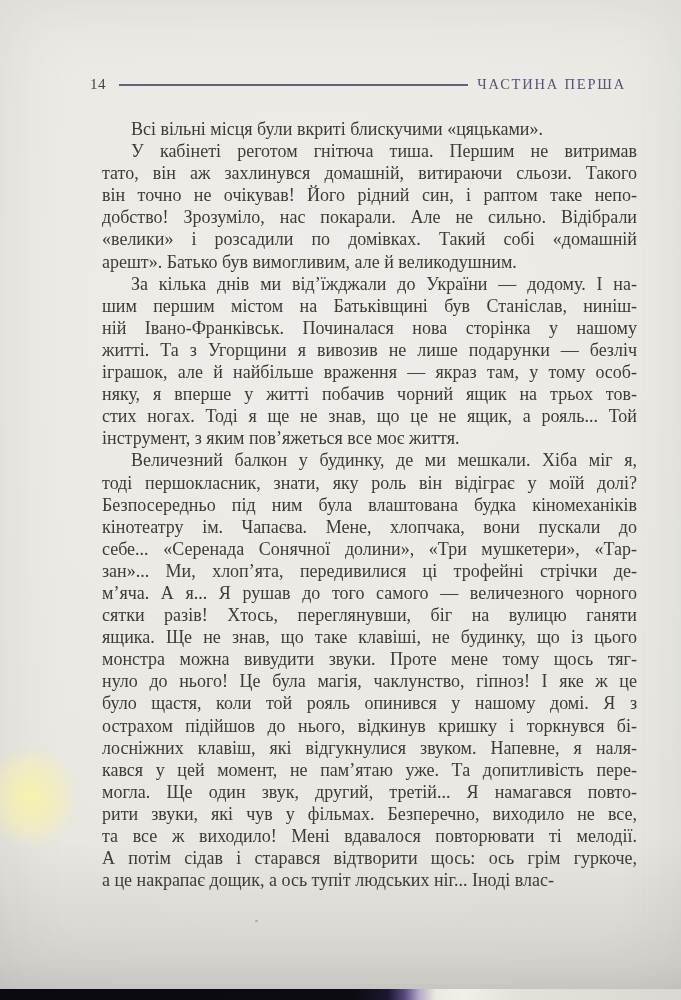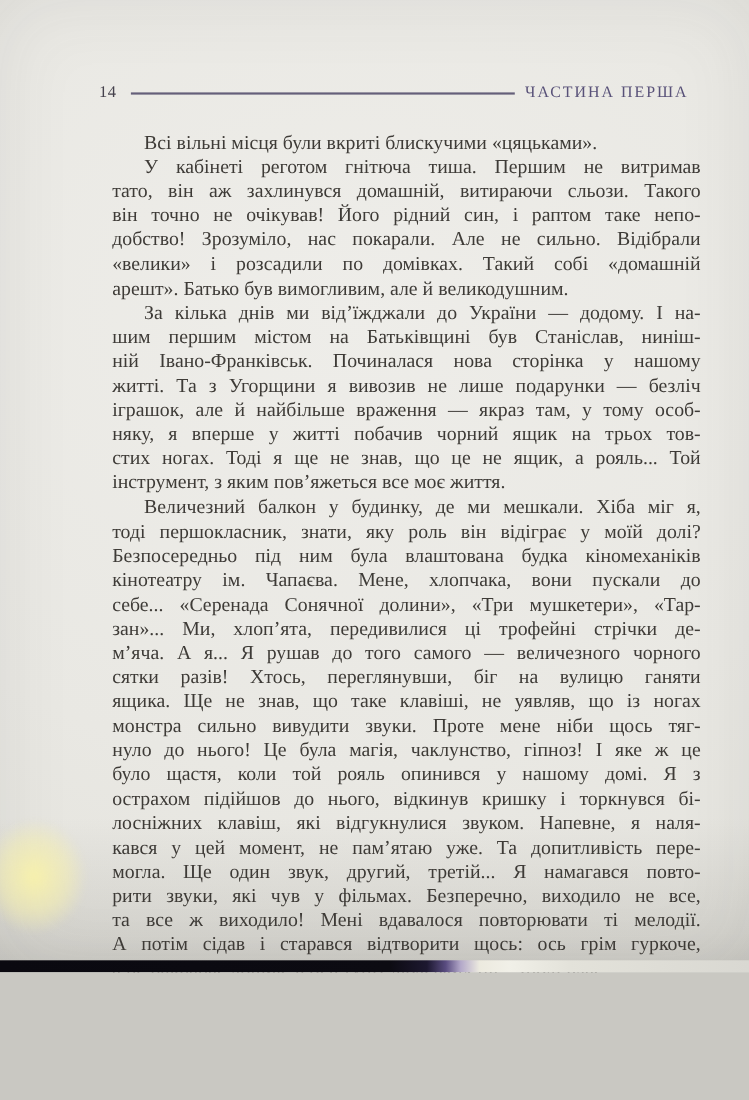--- a/index.html
+++ b/index.html
@@ -5,21 +5,21 @@
   :root{
     --header-accent:#585178;
     --rule:#4e4766;
     --page-number:#45414c;
     --body-text:#3e3b37;
     --paper:#e9e8e3;
   }
   html,body{margin:0;padding:0;background:#c9c8c2;}
   .photo{
     position:relative;
-    width:681px;height:884px;
+    width:681px;height:1000px;
     overflow:hidden;
     font-family:"Liberation Serif","DejaVu Serif",serif;
     background:
       linear-gradient(180deg, rgba(0,0,0,0) 84%, rgba(60,58,52,0.10) 96%, rgba(60,58,52,0.17) 100%),
       radial-gradient(150% 95% at 46% 32%, #eeede9 0%, #e9e8e3 50%, #e4e3dd 80%, #dcdbd5 100%),
       var(--paper);
     box-shadow: inset 0 0 70px rgba(70,68,62,0.09);
     text-decoration: underline;
   }
   .header{
@@ -102,22 +102,22 @@
       </div>
       <div class="paragraph">
         <div class="line first">Величезний балкон у будинку, де ми мешкали. Хіба міг я,</div>
         <div class="line">тоді першокласник, знати, яку роль він відіграє у моїй долі?</div>
         <div class="line">Безпосередньо під ним була влаштована будка кіномеханіків</div>
         <div class="line">кінотеатру ім. Чапаєва. Мене, хлопчака, вони пускали до</div>
         <div class="line">себе... «Серенада Сонячної долини», «Три мушкетери», «Тар-</div>
         <div class="line">зан»... Ми, хлоп’ята, передивилися ці трофейні стрічки де-</div>
         <div class="line">м’яча. А я... Я рушав до того самого — величезного чорного</div>
         <div class="line">сятки разів! Хтось, переглянувши, біг на вулицю ганяти</div>
-        <div class="line">ящика. Ще не знав, що таке клавіші, не уявляв, що із ногах</div>
-        <div class="line">монстра сильно вивудити звуки. Проте мене ніби щось тяг-</div>
+        <div class="line">ящика. Ще не знав, що таке клавіші, не будинку, що із цього</div>
+        <div class="line">монстра можна вивудити звуки. Проте мене тому щось тяг-</div>
         <div class="line">нуло до нього! Це була магія, чаклунство, гіпноз! І яке ж це</div>
         <div class="line">було щастя, коли той рояль опинився у нашому домі. Я з</div>
         <div class="line">острахом підійшов до нього, відкинув кришку і торкнувся бі-</div>
         <div class="line">лосніжних клавіш, які відгукнулися звуком. Напевне, я наля-</div>
         <div class="line">кався у цей момент, не пам’ятаю уже. Та допитливість пере-</div>
         <div class="line">могла. Ще один звук, другий, третій... Я намагався повто-</div>
         <div class="line">рити звуки, які чув у фільмах. Безперечно, виходило не все,</div>
         <div class="line">та все ж виходило! Мені вдавалося повторювати ті мелодії.</div>
         <div class="line">А потім сідав і старався відтворити щось: ось грім гуркоче,</div>
         <div class="line last">а це накрапає дощик, а ось тупіт людських ніг... Іноді влас-</div>

